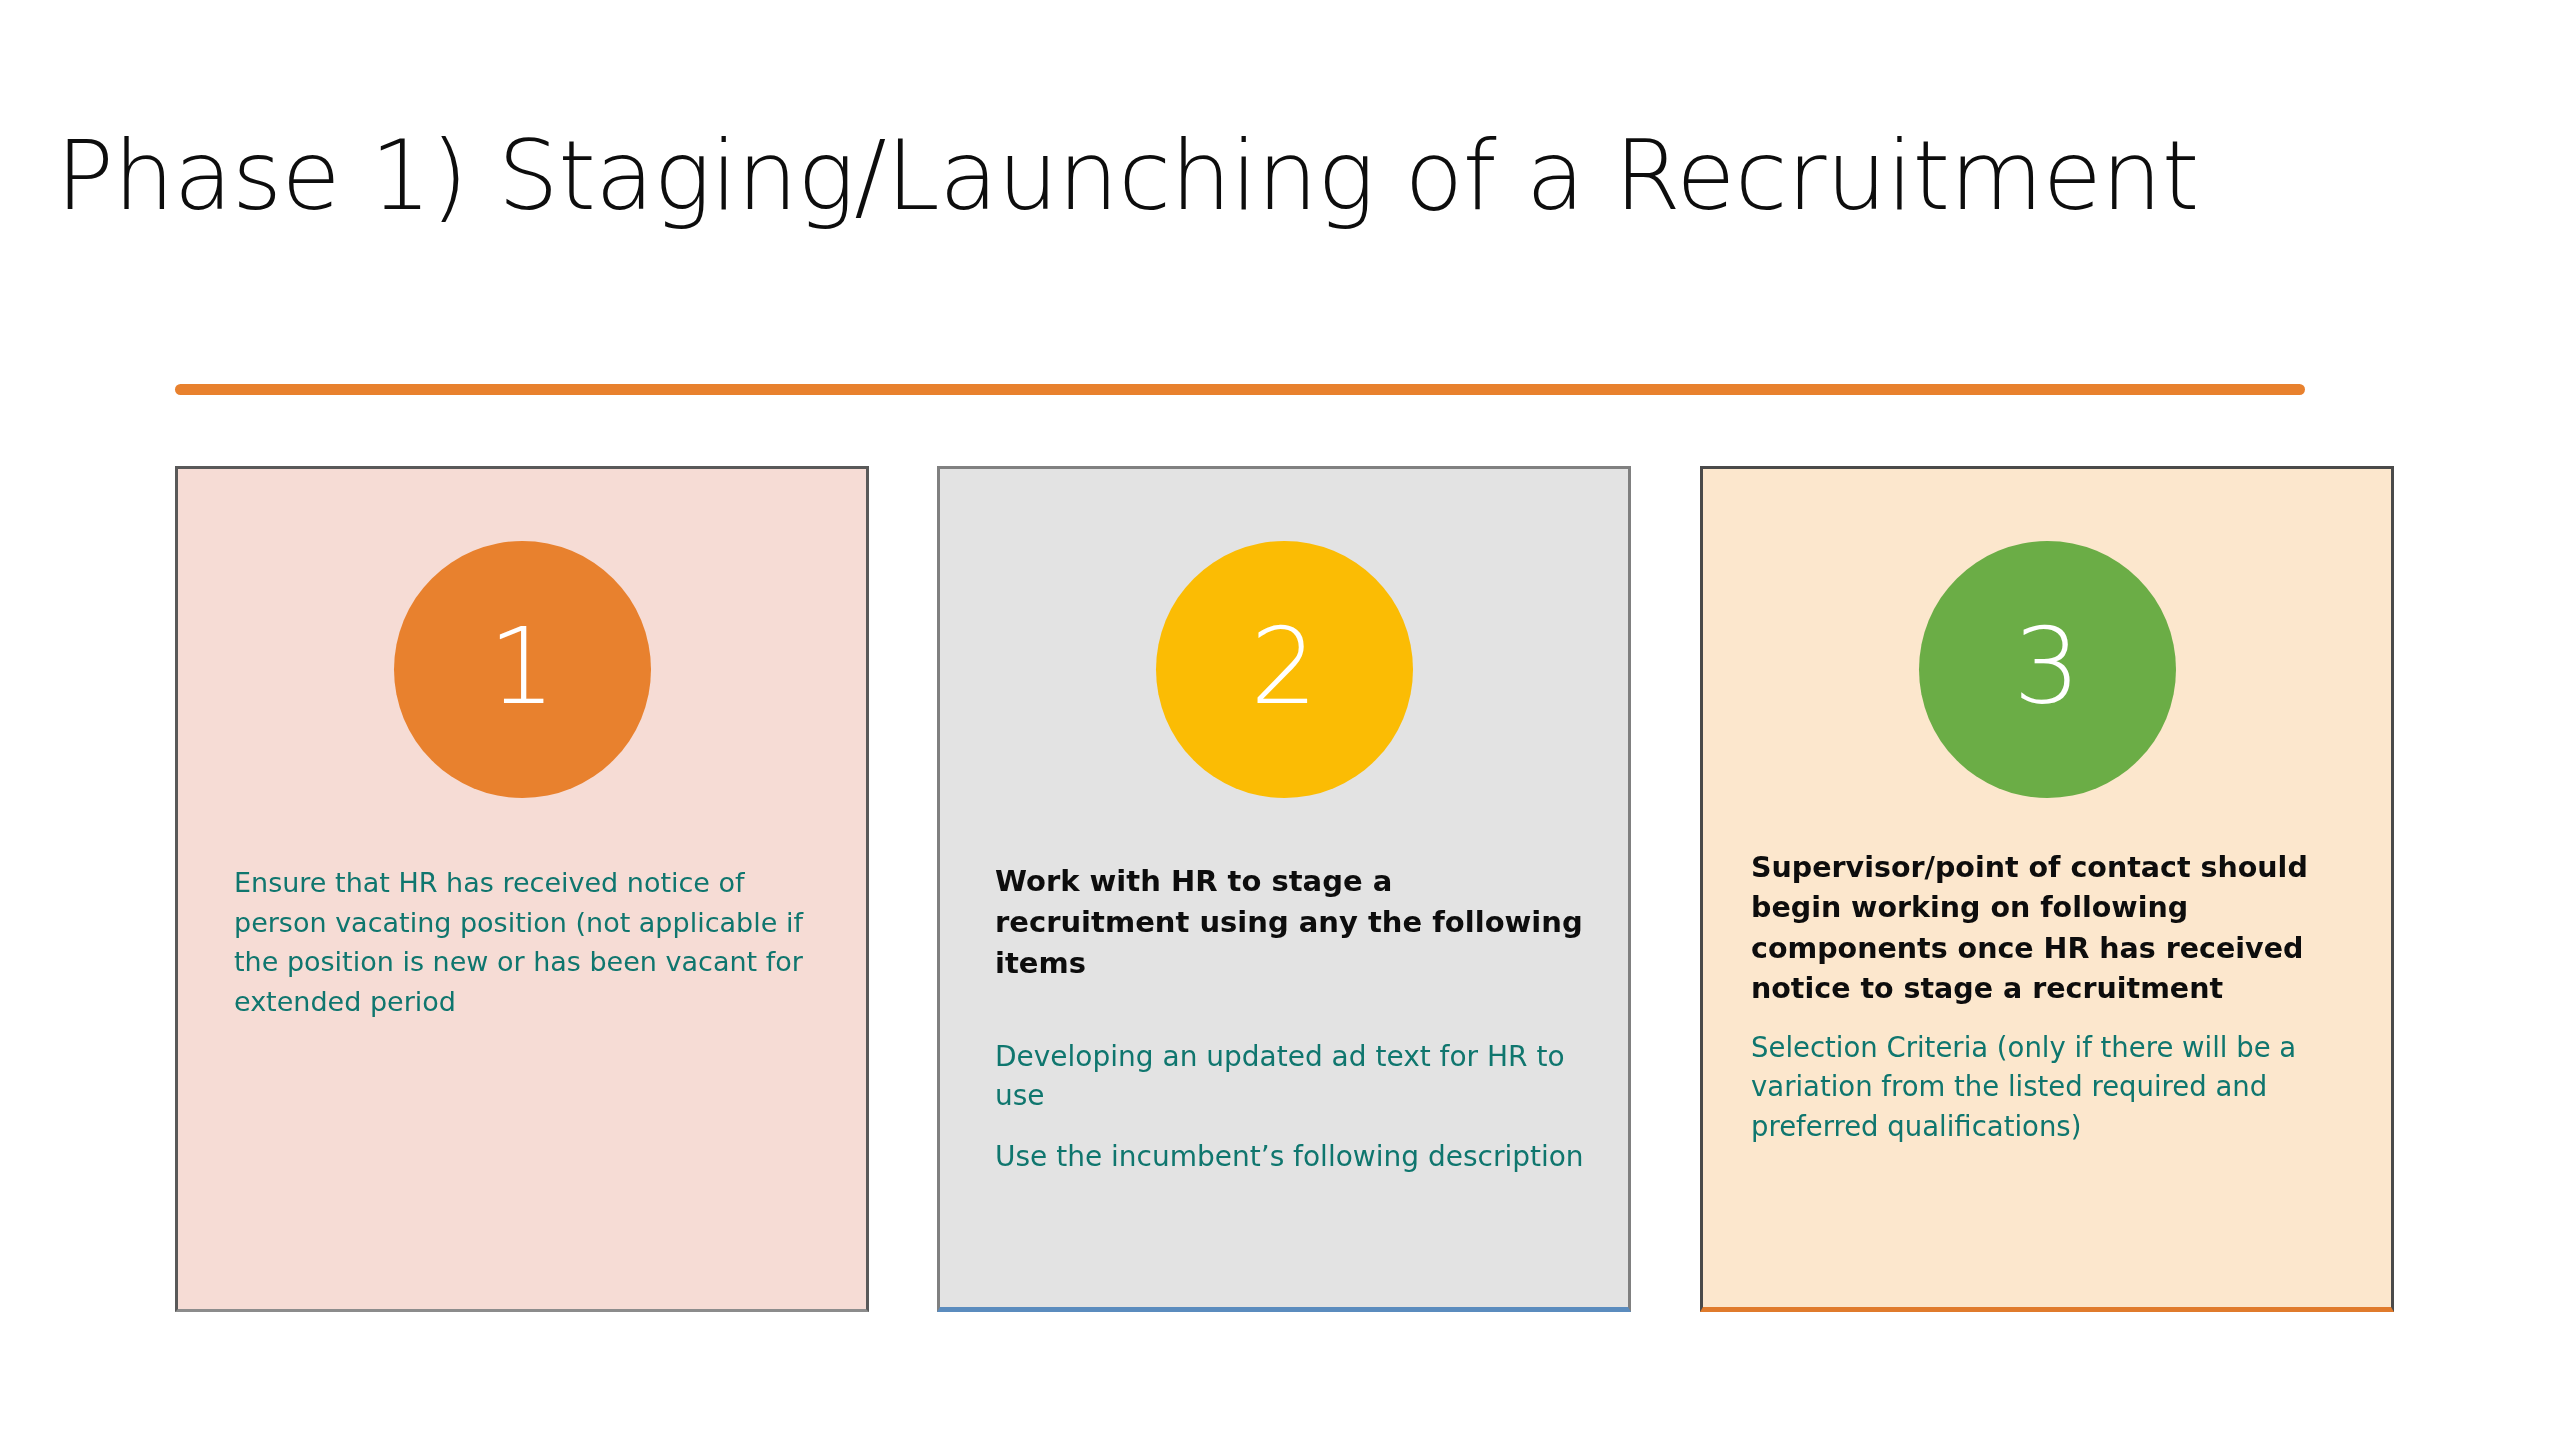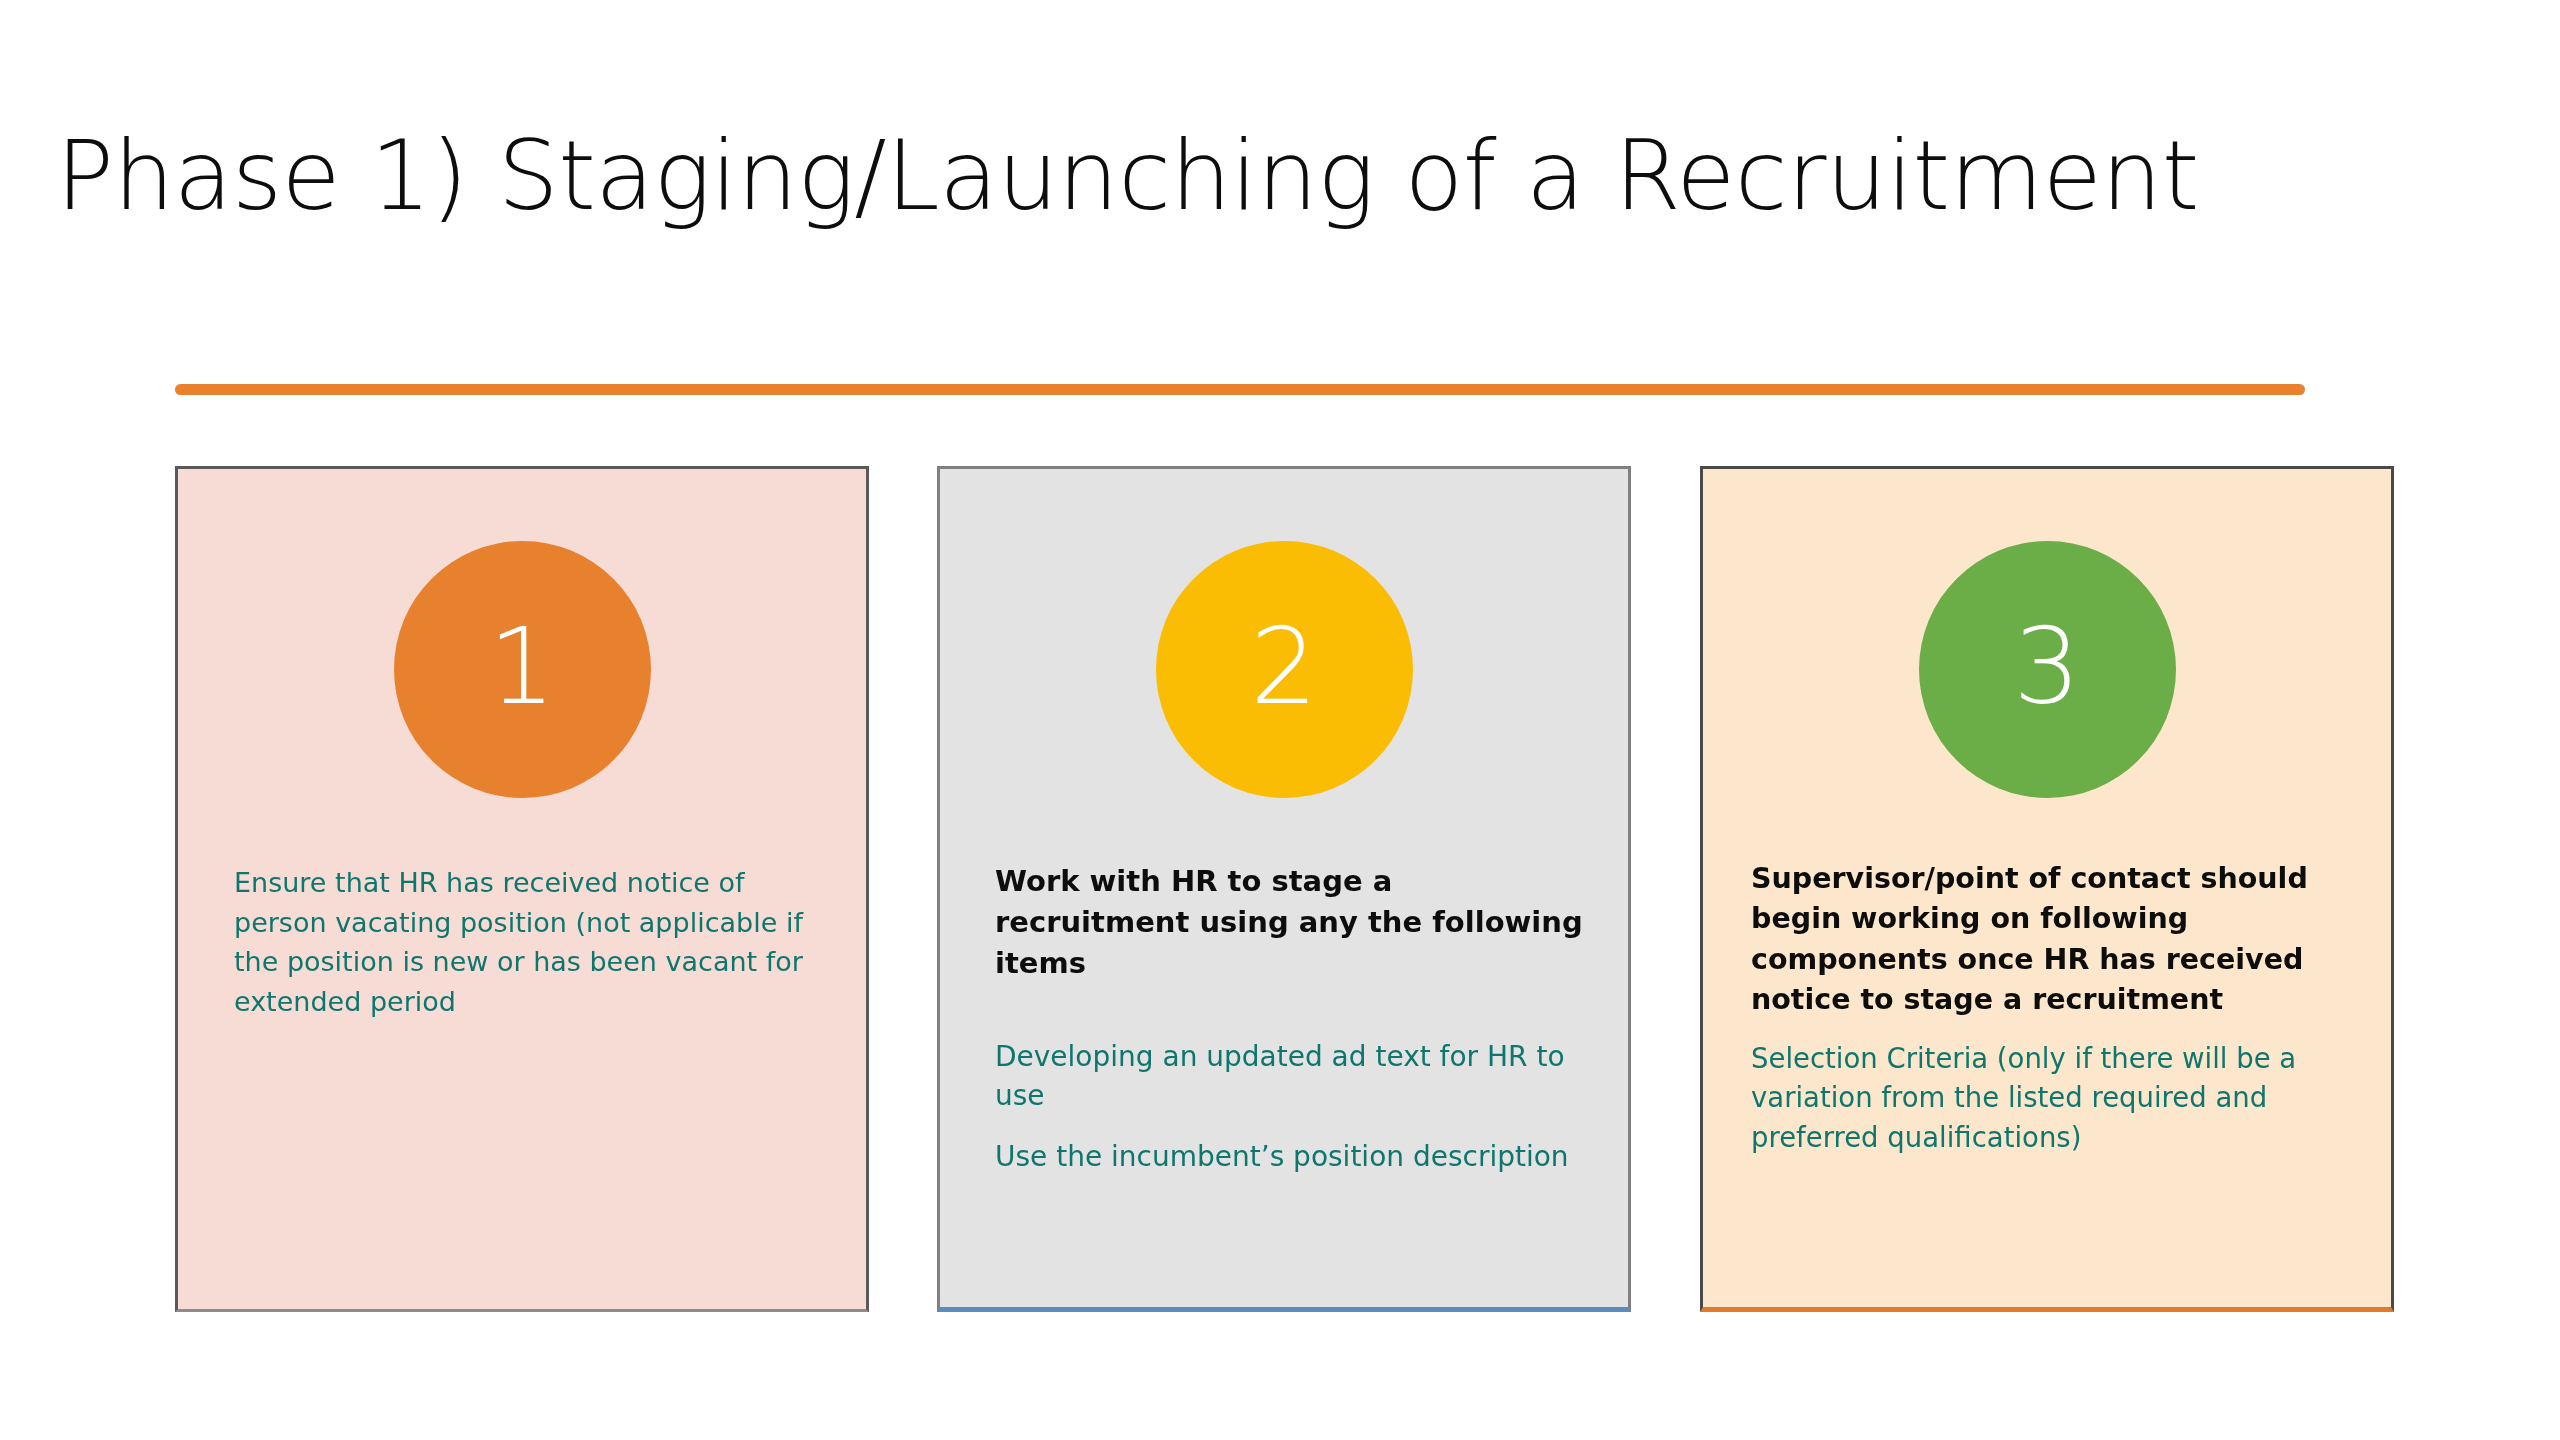--- a/index.html
+++ b/index.html
@@ -117,21 +117,21 @@
   
   .card-body {
     position: absolute;
     left: 52px;
     right: 46px;
     top: 390px;
     color: #111111;
   }
   .card-1 .card-body { left: 56px; right: 52px; top: 394px; }
   .card-2 .card-body { left: 55px; right: 40px; top: 392px; }
-  .card-3 .card-body { left: 48px; right: 36px; top: 390px; }
+  .card-3 .card-body { left: 48px; right: 36px; top: 379px; }
 
   .card-heading {
     font-family: "DejaVu Sans", sans-serif;
     font-weight: bold;
     font-size: 29px;
     line-height: 1.42;
     margin: 0 0 52px 0;
     color: #0d0d0d;
   }
   .card-3 .card-heading { margin-bottom: 18px; font-size: 28.5px; }
@@ -176,21 +176,21 @@
       </div>
     </div>
 
     <div class="card card-2">
       <div class="circle-wrap">
         <div class="num-circle c2">2</div>
       </div>
       <div class="card-body">
         <p class="card-heading">Work with HR to stage a recruitment using any the following items</p>
         <p class="card-para">Developing an updated ad text for HR to use</p>
-        <p class="card-para">Use the incumbent’s position description</p>
+        <p class="card-para">Use the incumbent’s following description</p>
       </div>
     </div>
 
     <div class="card card-3">
       <div class="circle-wrap">
         <div class="num-circle c3">3</div>
       </div>
       <div class="card-body">
         <p class="card-heading">Supervisor/point of contact should begin working on following components once HR has received notice to stage a recruitment</p>
         <p class="card-para">Selection Criteria (only if there will be a variation from the listed required and preferred qualifications)</p>

